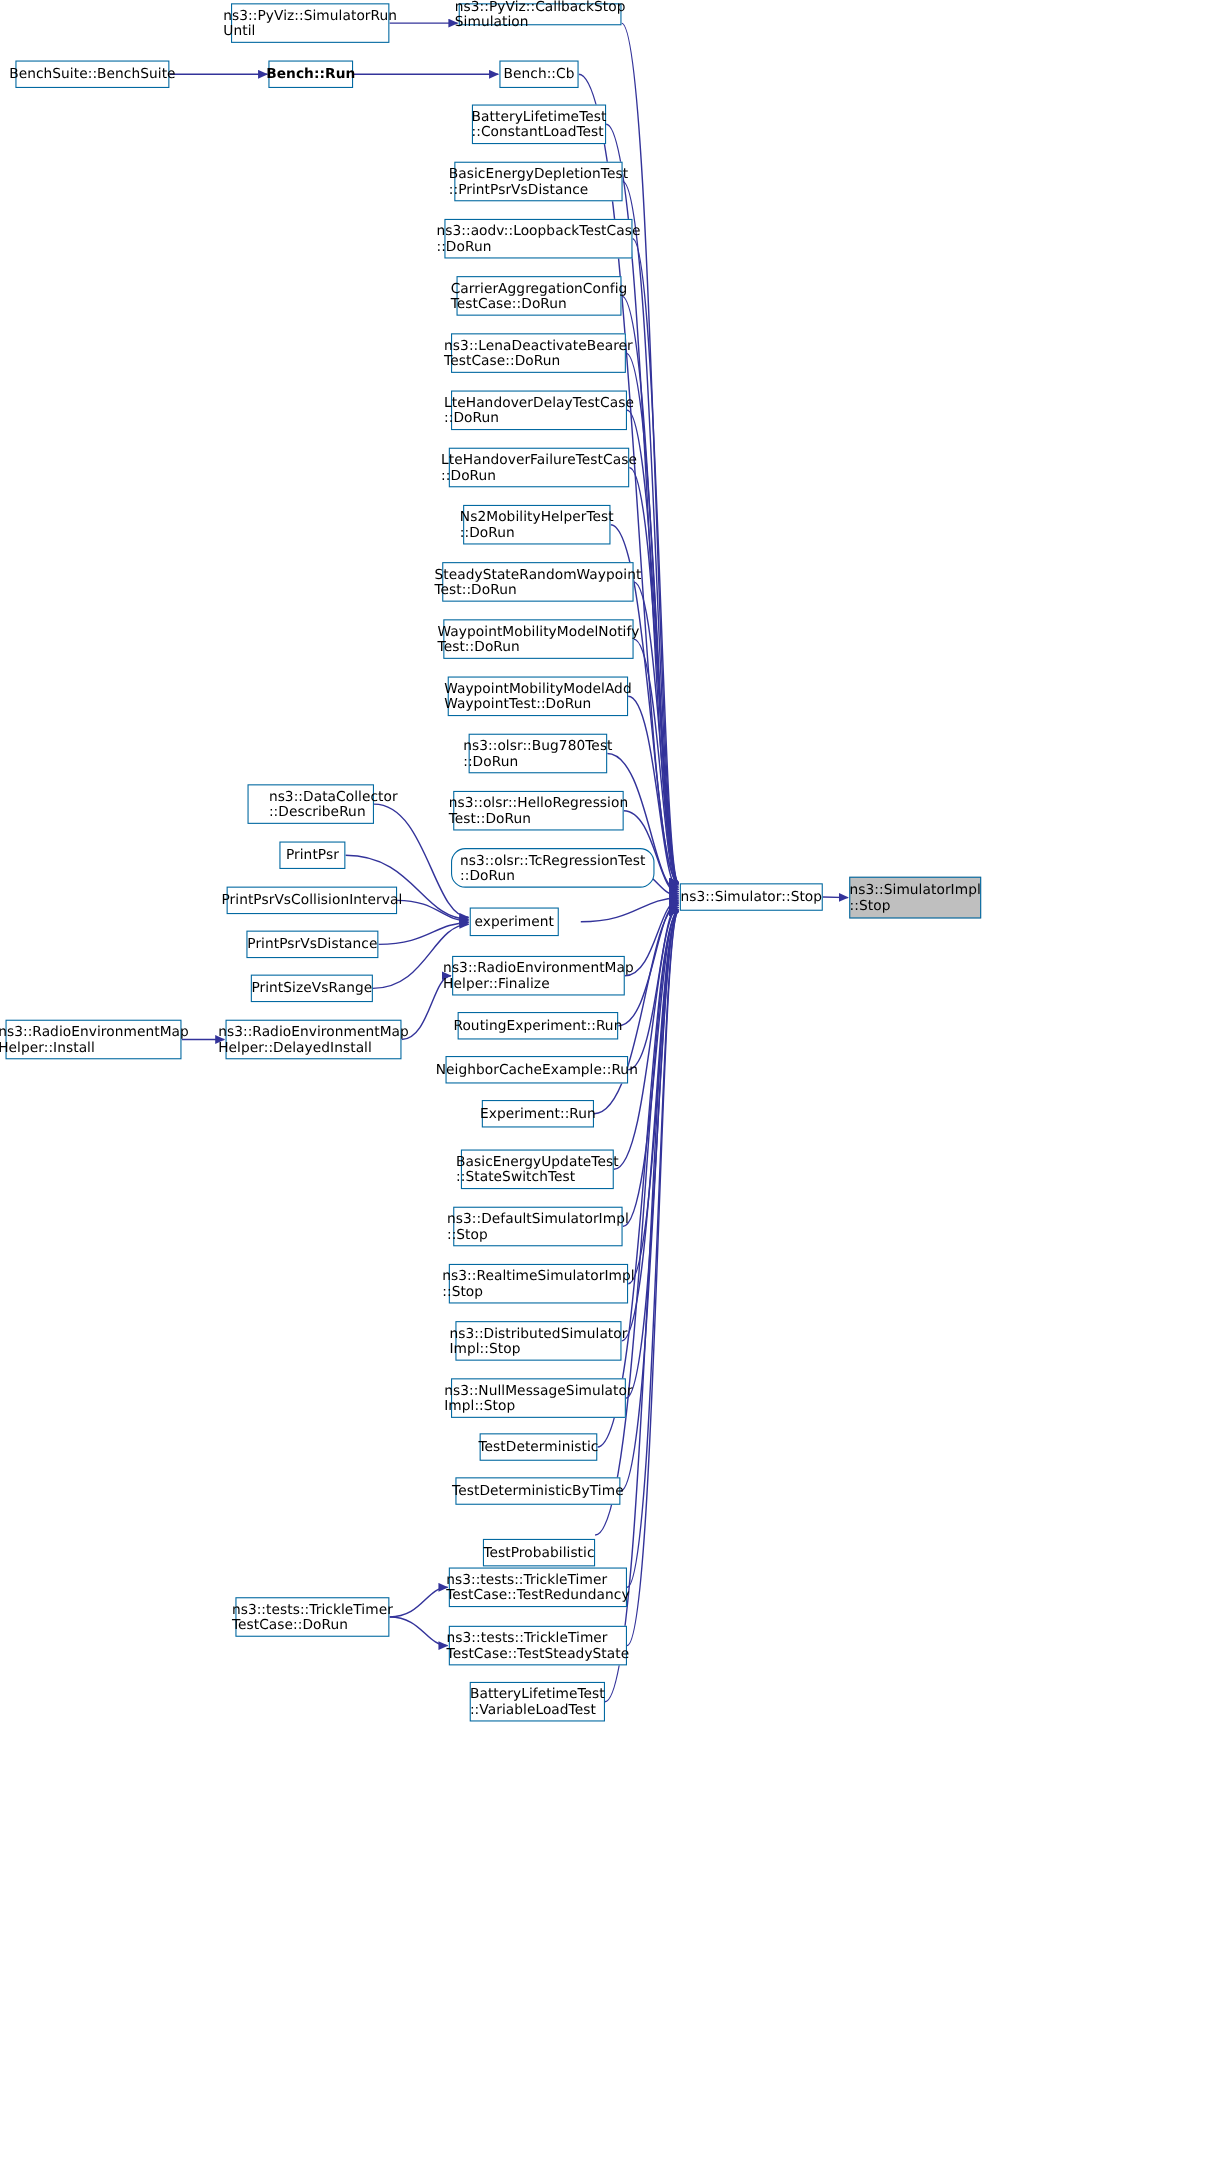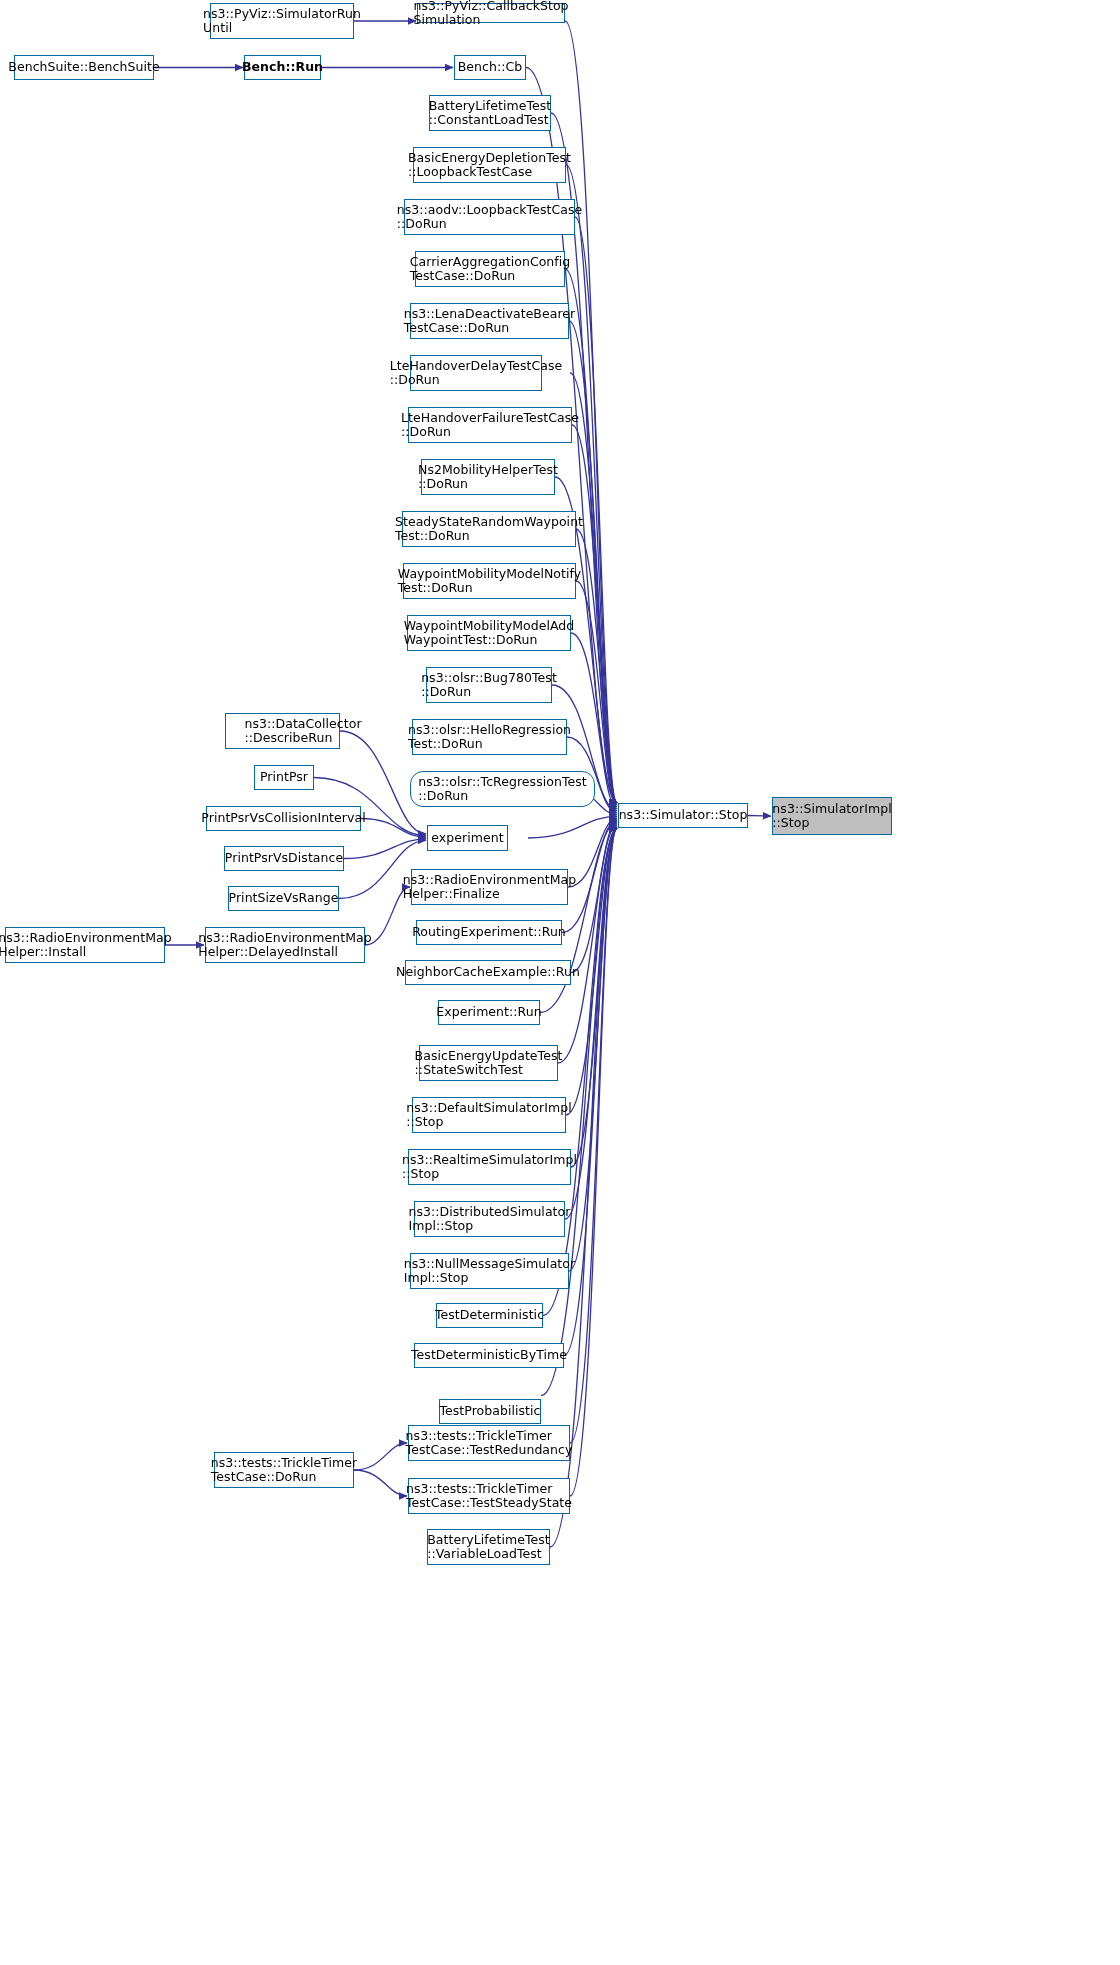--- a/index.html
+++ b/index.html
@@ -102,28 +102,28 @@
 <div class="node" style="left: 210px; top: 3px; width: 144px; height: 36px;">ns3::PyViz::SimulatorRun
 Until</div>
     <div class="node" style="left: 417px; top: 3px; width: 148px; height: 20px;">ns3::PyViz::CallbackStop
 Simulation</div>
     <div class="node" style="left: 14px; top: 55px; width: 140px; height: 25px;">BenchSuite::BenchSuite</div>
     <div class="node" style="left: 244px; top: 55px; width: 77px; height: 25px; font-weight: bold;">Bench::Run</div>
     <div class="node" style="left: 454px; top: 55px; width: 72px; height: 25px;">Bench::Cb</div>
     <div class="node" style="left: 429px; top: 95px; width: 122px; height: 36px;">BatteryLifetimeTest
 ::ConstantLoadTest</div>
     <div class="node" style="left: 413px; top: 147px; width: 153px; height: 36px;">BasicEnergyDepletionTest
-::LoopbackTestCase</div>
+::PrintPsrVsDistance</div>
     <div class="node" style="left: 404px; top: 199px; width: 171px; height: 36px;">ns3::aodv::LoopbackTestCase
 ::DoRun</div>
     <div class="node" style="left: 415px; top: 251px; width: 150px; height: 36px;">CarrierAggregationConfig
 TestCase::DoRun</div>
     <div class="node" style="left: 410px; top: 303px; width: 159px; height: 36px;">ns3::LenaDeactivateBearer
 TestCase::DoRun</div>
-    <div class="node" style="left: 410px; top: 355px; width: 132px; height: 36px;">LteHandoverDelayTestCase
+    <div class="node" style="left: 410px; top: 355px; width: 160px; height: 36px;">LteHandoverDelayTestCase
 ::DoRun</div>
     <div class="node" style="left: 408px; top: 407px; width: 164px; height: 36px;">LteHandoverFailureTestCase
 ::DoRun</div>
     <div class="node" style="left: 421px; top: 459px; width: 134px; height: 36px;">Ns2MobilityHelperTest
 ::DoRun</div>
     <div class="node" style="left: 402px; top: 511px; width: 174px; height: 36px;">SteadyStateRandomWaypoint
 Test::DoRun</div>
     <div class="node" style="left: 403px; top: 563px; width: 173px; height: 36px;">WaypointMobilityModelNotify
 Test::DoRun</div>
     <div class="node" style="left: 407px; top: 615px; width: 164px; height: 36px;">WaypointMobilityModelAdd

